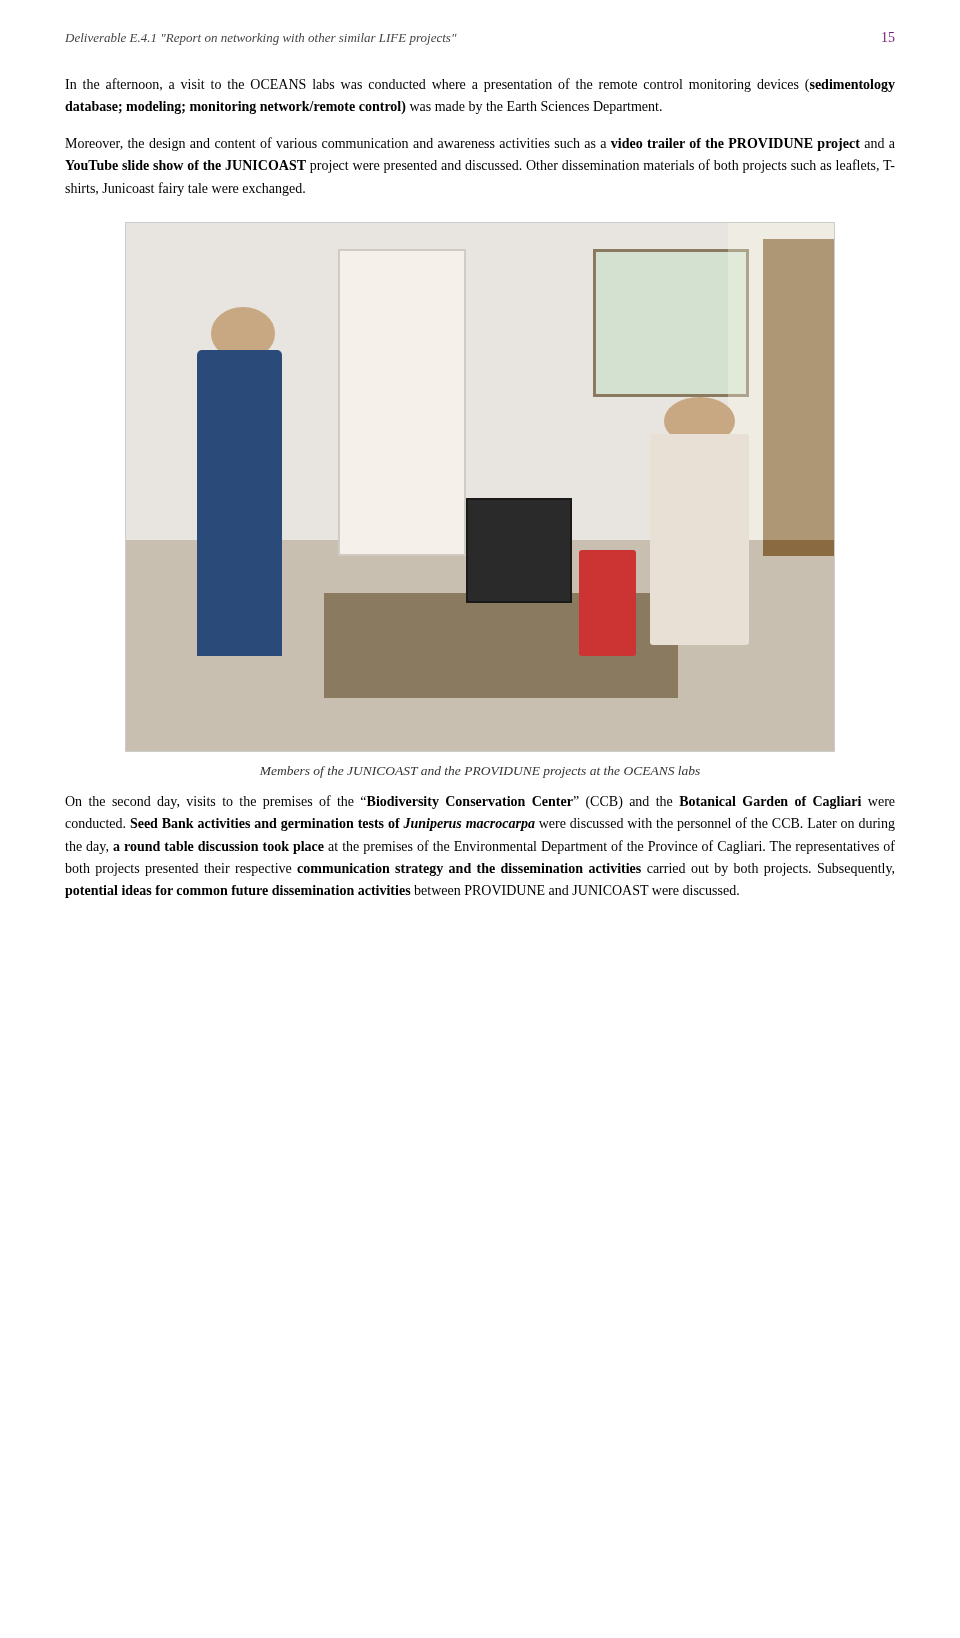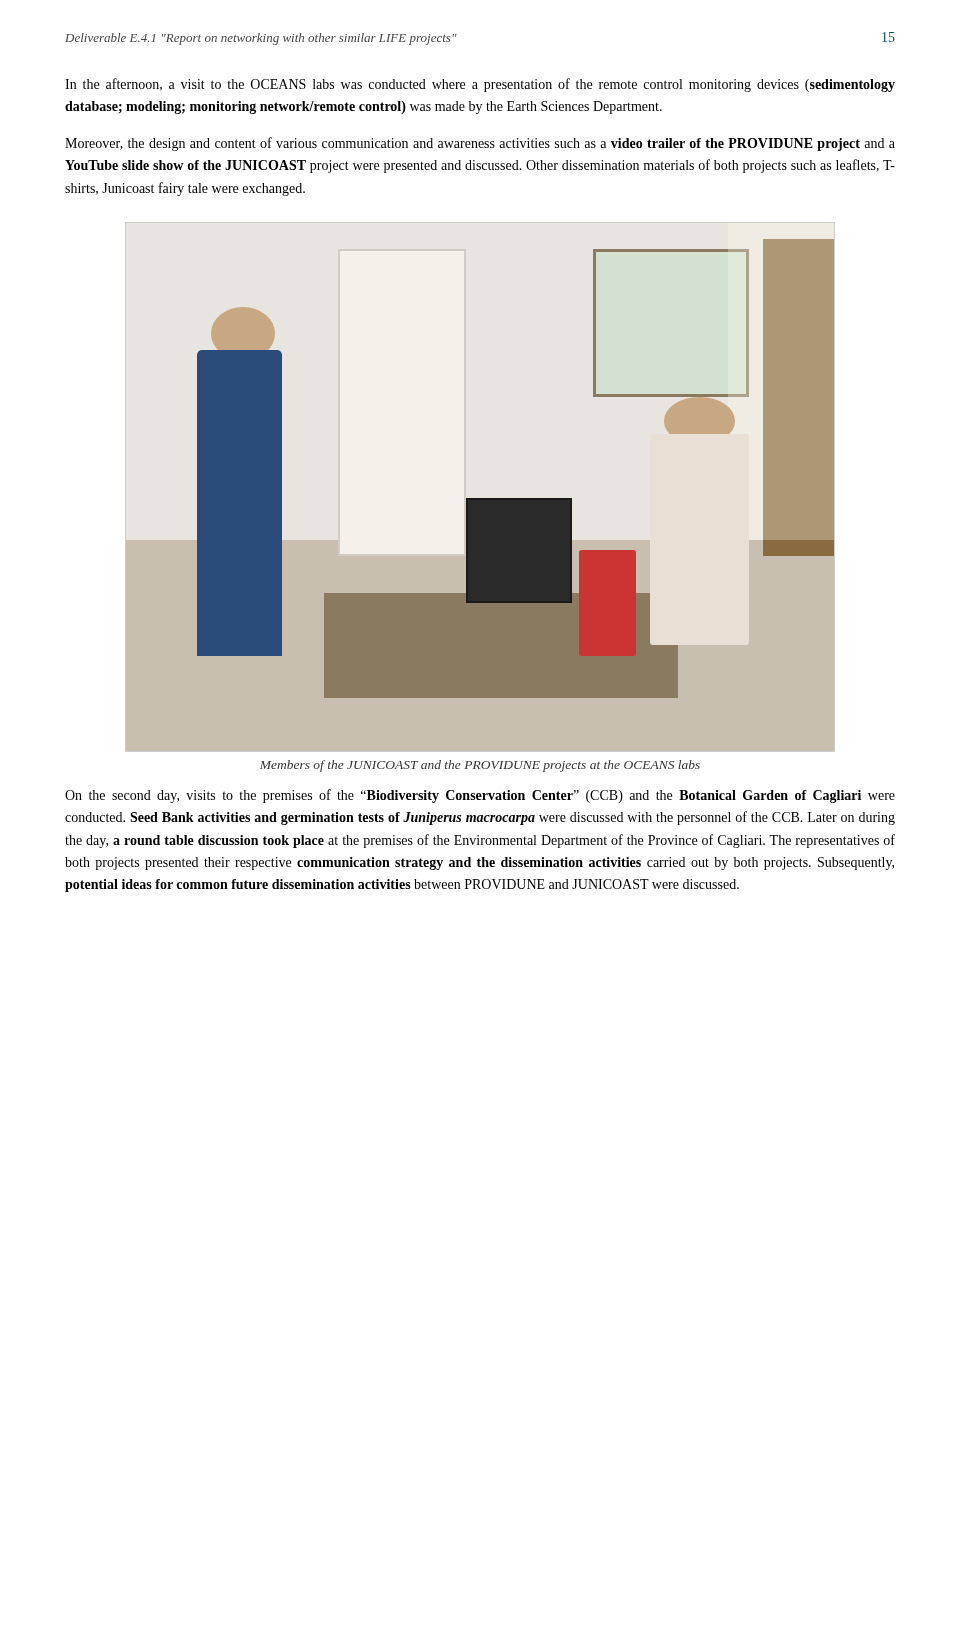--- a/index.html
+++ b/index.html
@@ -35,21 +35,21 @@
     }
 
     .header-title {
       font-size: 13px;
       color: #444444;
       font-style: italic;
     }
 
     .header-page-number {
       font-size: 14px;
-      color: #0c4a6e;
+      color: #701a75;
       font-weight: normal;
     }
 
     .body-text {
       font-size: 14px;
       line-height: 1.6;
       color: #000000;
       text-align: justify;
       margin-bottom: 14px;
     }
@@ -225,21 +225,21 @@
       right: 0;
       width: 10%;
       height: 60%;
       background: #8a6a40;
     }
 
     .image-caption {
       font-size: 13.5px;
       color: #333333;
       text-align: center;
-      margin-top: 4px;
+      margin-top: 10px;
       font-style: italic;
       line-height: 1.4;
     }
   </style>
 </head>
 <body>
 
 <div class="page-container">
 
   <div class="header-bar">

